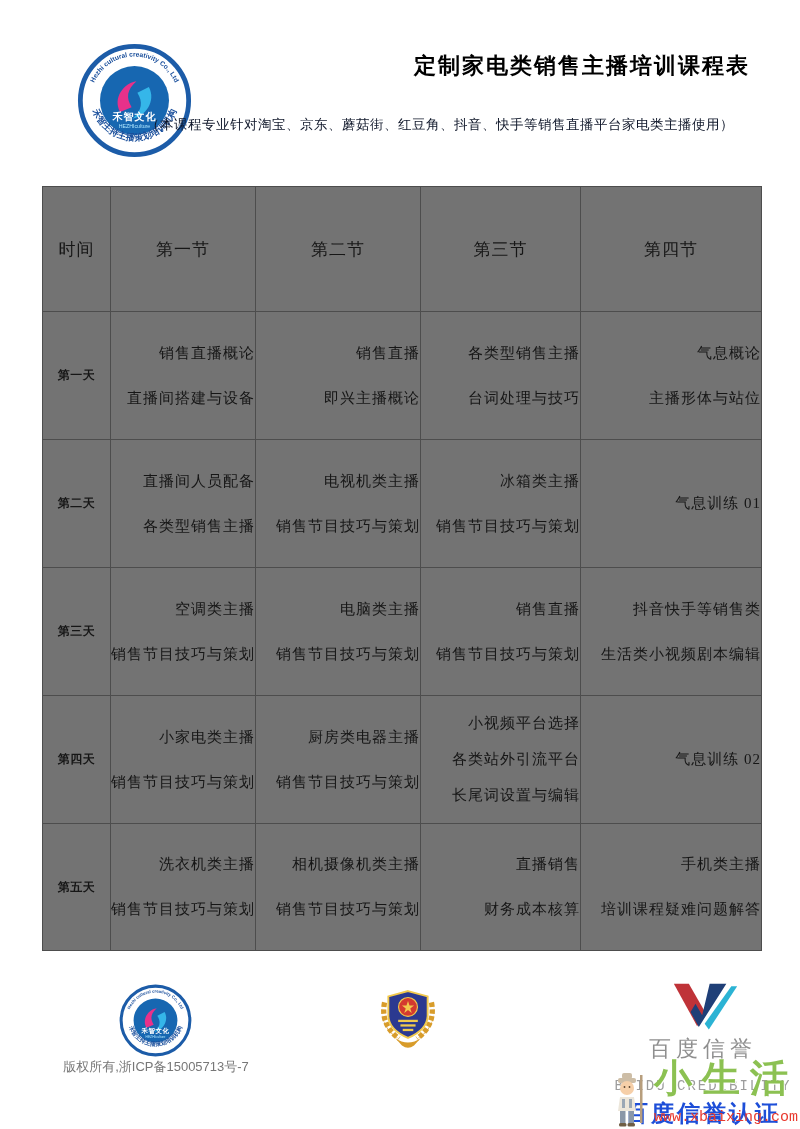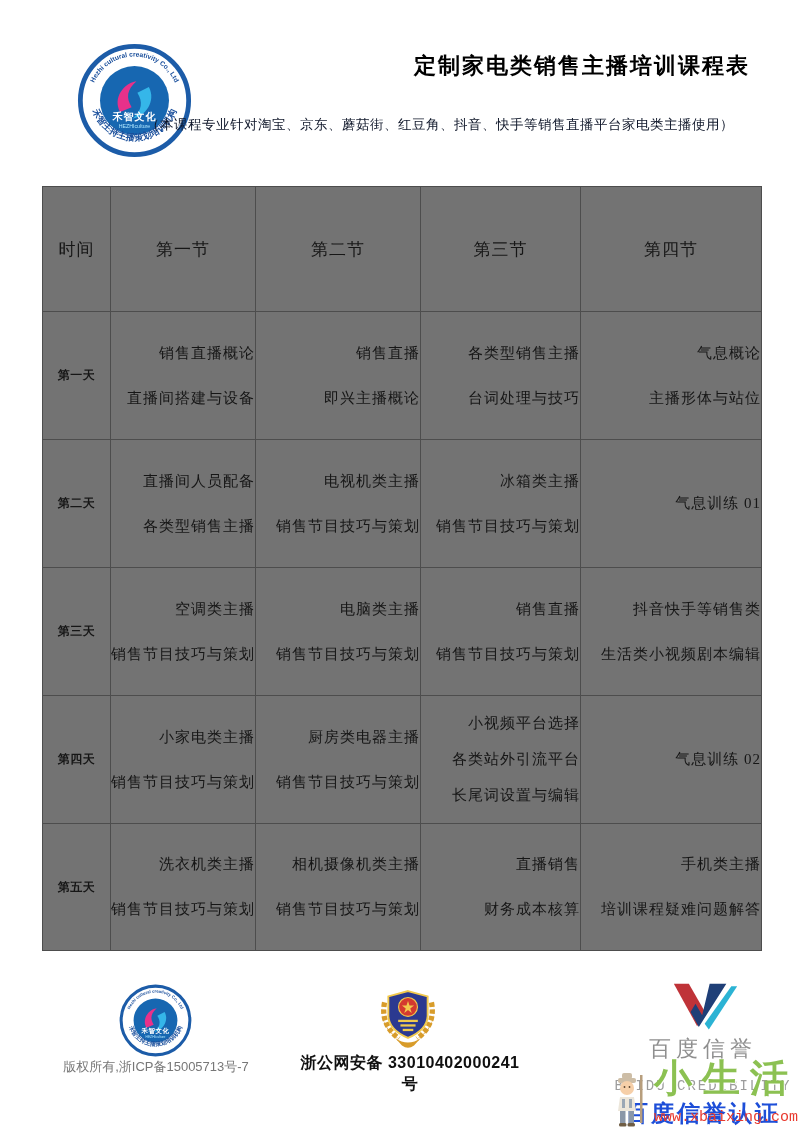--- a/index.html
+++ b/index.html
@@ -282,21 +282,20 @@
     <path d="M77 26 Q86 56 56 76 Q78 64 79 42 Q79 32 77 26" fill="#d89c2a"></path>
     <path d="M76 27 Q82 56 57 75" stroke="#d89c2a" stroke-width="7" fill="none" stroke-dasharray="6 3"></path>
     <path d="M28 74 Q45 86 62 74 L53 84 Q45 90 37 84 Z" fill="#d89c2a"></path>
     <path d="M45 12 L71 19 L71 44 Q71 63 45 74 Q19 63 19 44 L19 19 Z" fill="#2b3990" stroke="#f2c94c" stroke-width="2.5"></path>
     <circle cx="45" cy="33" r="12.5" fill="#d43a2f" stroke="#f2c94c" stroke-width="1.5"></circle>
     <polygon points="45,25 47,31 53,31 48,35 50,41 45,37 40,41 42,35 37,31 43,31" fill="#f2c94c"></polygon>
     <rect x="32" y="50" width="26" height="3" fill="#f2c94c"></rect>
     <rect x="35" y="56" width="20" height="3" fill="#f2c94c"></rect>
     <rect x="38" y="62" width="14" height="3" fill="#f2c94c"></rect>
   </svg>
-  <div class="police-text">浙公网安备 33010402000241号</div>
 
   <div class="baidu-block">
     <svg class="baidu-v" viewBox="0 0 90 60">
       <polygon points="10,2 28,2 48,37 38,53" fill="#bf3338"></polygon>
       <polygon points="53,2 73,2 40,54 30,36 36,26 44,40" fill="#1f3f77"></polygon>
       <polygon points="79,5 86,5 52,57 47,50" fill="#2bb3d4"></polygon>
     </svg>
     <div class="baidu-title">百度信誉</div>
     <div class="baidu-en">BAIDU CREDIBILITY</div>
     <div class="baidu-cert">百度信誉认证</div>

